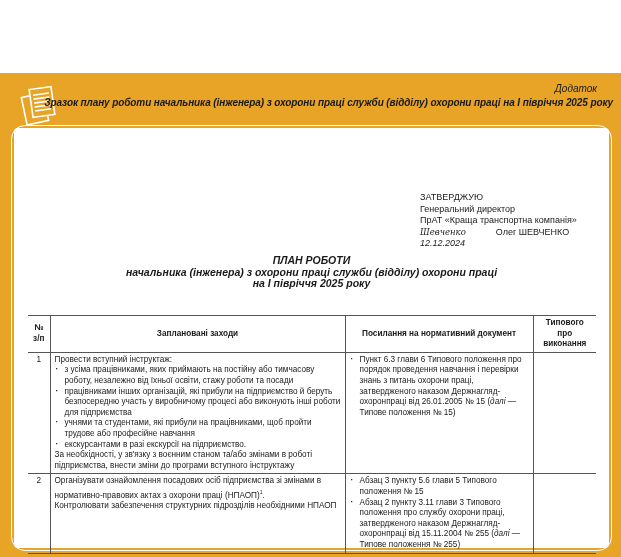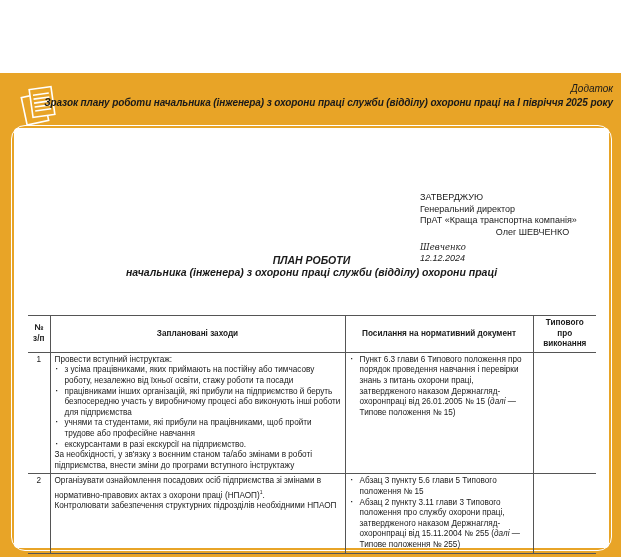--- a/index.html
+++ b/index.html
@@ -4,21 +4,21 @@
 <style>
   * { box-sizing: border-box; margin: 0; padding: 0; }
   html, body { width: 621px; height: 557px; background: #ffffff; overflow: hidden; }
   body { position: relative; font-family: "Liberation Sans", sans-serif; color: #1a1a1a; }
 
   .frame {
     position: absolute; left: 0; top: 73px; width: 621px; height: 484px;
     background: #e8a427;
   }
   .appendix-label {
-    position: absolute; right: 8px; top: 10px;
+    position: absolute; right: 24px; top: 10px;
     font-style: italic; font-size: 10px; color: #1a1a1a;
   }
   .appendix-title {
     position: absolute; right: 8px; top: 24px;
     font-style: italic; font-weight: bold; font-size: 10px; color: #1a1a1a;
     white-space: nowrap; letter-spacing: -0.1px;
   }
   .doc-icon {
     position: absolute; left: 20px; top: 12px; width: 40px; height: 42px;
   }
@@ -29,21 +29,21 @@
   .inner {
     position: absolute; left: 14px; top: 55px; width: 595px; height: 420px;
     background: #ffffff; border-radius: 4px;
   }
 
   .approve {
     position: absolute; left: 406px; top: 64px;
     font-size: 9px; line-height: 11.5px; color: #1a1a1a;
   }
   .approve .sig-row { display: flex; gap: 30px; }
-  .approve .sig { font-style: italic; font-family: "DejaVu Serif", serif; font-size: 8.5px; margin-top: 15px; }
+  .approve .sig { font-style: italic; font-family: "DejaVu Serif", serif; font-size: 8.5px; }
   .approve .date { font-style: italic; }
 
   .plan-title {
     position: absolute; left: 0; width: 595px; top: 127px; text-align: center;
     font-weight: bold; font-size: 10.5px; line-height: 11.5px; font-style: italic;
   }
 
   table.plan {
     position: absolute; left: 14px; top: 187px; width: 568px;
     border-collapse: collapse; font-size: 8.2px; line-height: 10.6px;
@@ -94,20 +94,21 @@
       <div class="sig-row">
         <span class="sig">Шевченко</span>
         <span>Олег ШЕВЧЕНКО</span>
       </div>
       <div class="date">12.12.2024</div>
     </div>
 
     <div class="plan-title">
       <div>ПЛАН РОБОТИ</div>
       <div>начальника (інженера) з охорони праці служби (відділу) охорони праці</div>
+      <div>на I півріччя 2025 року</div>
     </div>
 
     <table class="plan">
       <thead>
         <tr>
           <th class="col-num">№ з/п</th>
           <th class="col-act">Заплановані заходи</th>
           <th class="col-ref">Посилання на нормативний документ</th>
           <th class="col-mark">Типового про виконання</th>
         </tr>

